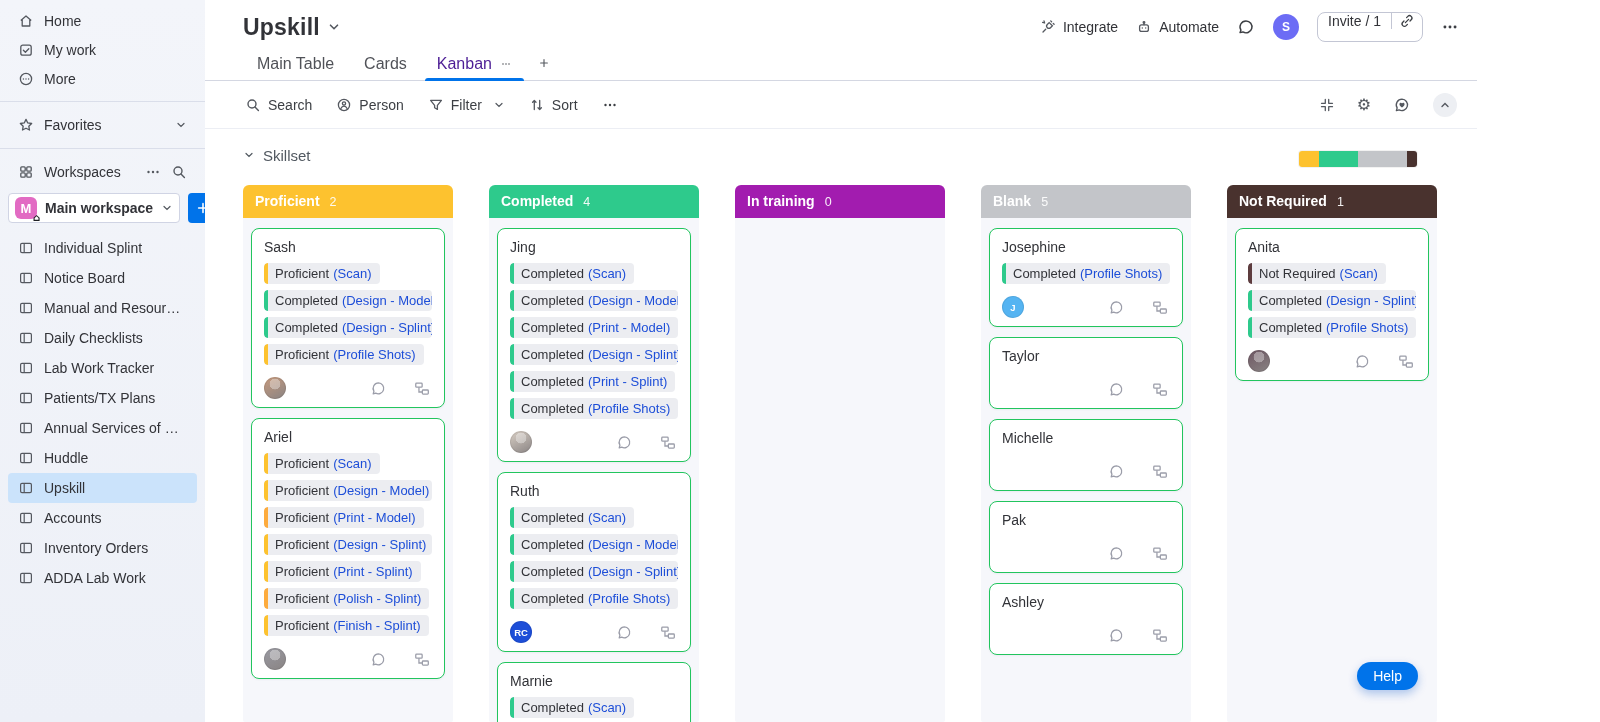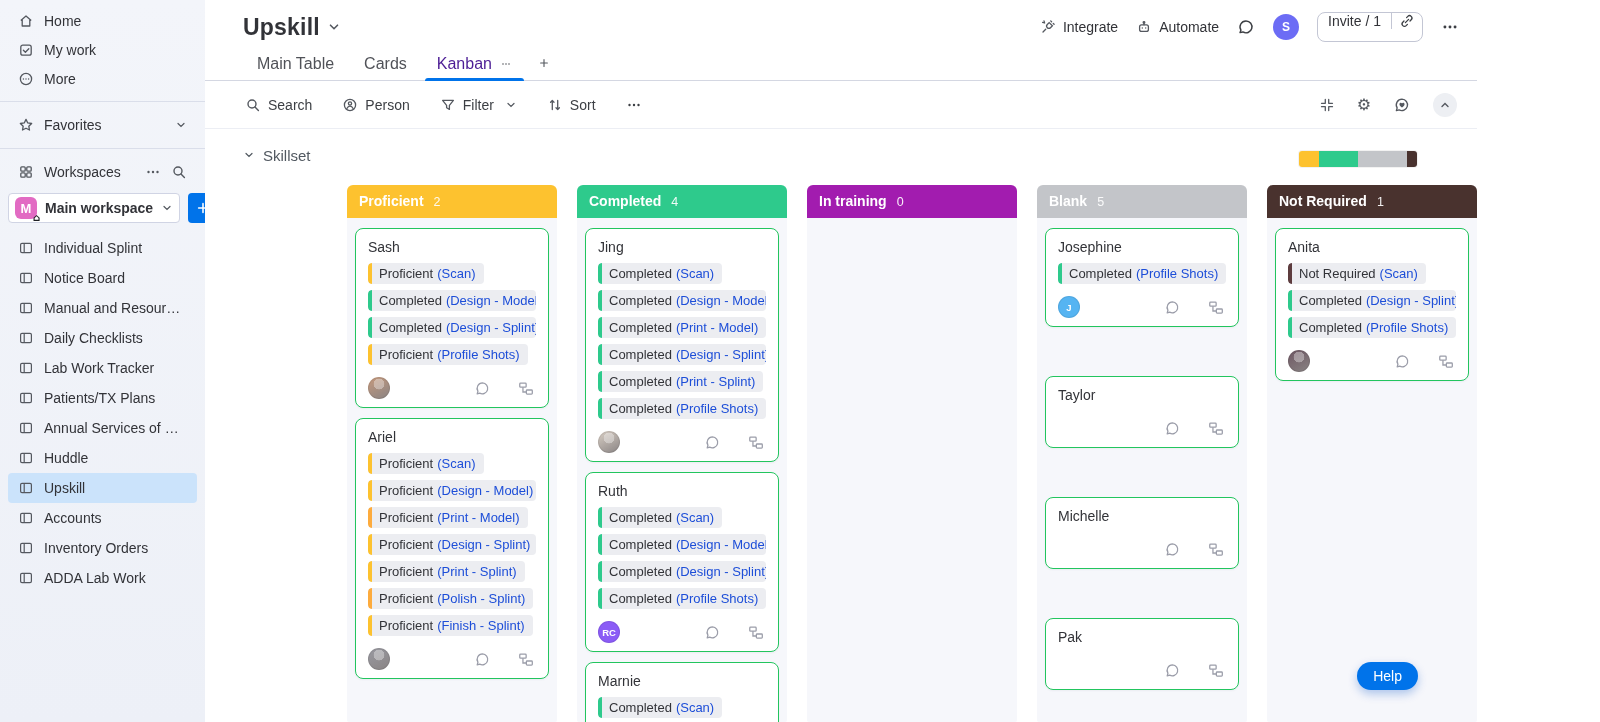--- a/index.html
+++ b/index.html
@@ -68,51 +68,51 @@
   .invite-group { display:flex; align-items:flex-start; height:30px; border:1px solid #c3c6d4; border-radius:8px; overflow:hidden; }
   .invite-label { display:flex; align-items:center; padding:0 10px; font-size:14px; cursor:pointer; }
   .invite-link { display:flex; align-items:center; padding:0 7px; border-left:1px solid #c3c6d4; cursor:pointer; }
 
   .tabs-row { display:flex; align-items:flex-end; padding-left:38px; border-bottom:1px solid #d4d7e2; gap:2px; }
   .tab { display:flex; align-items:center; gap:8px; padding:5px 14px 7px; font-size:16px; color:#505258; cursor:pointer; position:relative; border-radius:4px 4px 0 0; }
   .tab.active { color:#4c1d95; font-weight:500; }
   .tab.active::after { content:""; position:absolute; left:2px; right:2px; bottom:-1px; height:3px; background:#0073ea; border-radius:3px 3px 0 0; }
   .tab-plus { padding:5px 10px 7px; cursor:pointer; }
 
-  .toolbar-row { height:48px; display:flex; align-items:center; padding:0 20px 0 40px; gap:30px; font-size:14px; border-bottom:1px solid #eceef4;text-align:right; }
+  .toolbar-row { height:48px; display:flex; align-items:center; padding:0 20px 0 40px; gap:24px; font-size:14px; border-bottom:1px solid #eceef4;text-align:right; }
   .tool { display:flex; align-items:center; gap:7px; cursor:pointer; color:#3c3f44; }
   .toolbar-right { margin-left:auto; display:flex; align-items:center; gap:22px; }
   .tool-icon-btn { cursor:pointer; display:grid; place-items:center; }
   .round-btn { width:24px; height:24px; border-radius:50%; background:#edeff3; display:grid; place-items:center; cursor:pointer; }
 
   
   .board-area { flex:1; position:relative; padding:16px 0 0 38px; overflow:hidden; }
   .group-row { display:flex; align-items:center; gap:8px; color:#515860; font-size:15px; margin-bottom:20px; height:20px; }
   .progress-bar {
     position:absolute; top:22px; right:60px; width:118px; height:16px;
     display:flex; border-radius:3px; overflow:hidden; box-shadow:0 0 0 1px rgba(0,0,0,.05);
   }
   .progress-bar .seg { height:100%; }
 
-  .columns { display:flex; gap:20px; height:calc(100% - 40px); align-items:stretch;justify-content:flex-end; }
+  .columns { display:flex; gap:36px; height:calc(100% - 40px); align-items:stretch; }
   .column { width:210px; flex:0 0 210px; display:flex; flex-direction:column; }
   .col-header {
     height:33px; flex:0 0 33px; border-radius:6px 6px 0 0; color:#fff;
     display:flex; align-items:baseline; padding:8px 12px 0; gap:10px; cursor:pointer;
   }
   .col-title { font-size:14px; font-weight:700; }
   .col-count { font-size:12.5px; opacity:.92; }
   .col-body { flex:1; background:#f6f7fb; padding:10px 8px; display:flex; flex-direction:column; gap:10px; overflow:hidden; border-radius:0 0 2px 2px; }
 
   .card {
     background:#fff; border:1px solid #22c55e; border-radius:8px;
     padding:10px 12px 8px; box-shadow:0 1px 2px rgba(30,40,80,.05);
     display:flex; flex-direction:column; flex:0 0 auto; cursor:pointer;
   }
-  .card.empty { min-height:68px;margin-top:39px; }
+  .card.empty { min-height:68px; }
   .card-name { font-size:14px; margin-bottom:8px; color:#323338; }
   .pill-row { margin-bottom:6px; line-height:0; }
   .pill {
     display:inline-flex; align-items:stretch; height:21px; background:#ecedf1;
     border-radius:4px; overflow:hidden; font-size:13px; max-width:100%; white-space:nowrap;
   }
   .pill-bar { width:4px; flex:0 0 4px; border-radius:4px 0 0 4px; }
   .pill-text { display:flex; align-items:center; gap:4px; padding:0 8px 0 7px; line-height:21px; }
   .pill-status { color:#323338; }
   .pill-detail { color:#1d4ed8; }
@@ -728,21 +728,21 @@
                     </span>
                   </span></div>
                 <div class="pill-row"><span class="pill">
                     <span class="pill-bar" style="background:#2eca8c"></span>
                     <span class="pill-text">
                       <span class="pill-status">Completed</span>
                       <span class="pill-detail">(Profile Shots)</span>
                     </span>
                   </span></div>
                 <div class="card-footer">
-                  <span class="avatar initials" style="background:#8b5cf6">RC</span>
+                  <span class="avatar initials" style="background:#1d4ed8">RC</span>
                   <span class="foot-icons">
                     <span class="fi">
                       <svg viewBox="0 0 16 16" fill="none" stroke="currentColor" stroke-width="1.2" stroke-linejoin="round">
                         <path d="M8 2.8a5.1 5.1 0 00-4.3 7.8l-.7 2.4 2.4-.6A5.1 5.1 0 108 2.8z"></path>
                       </svg>
                     </span>
                     <span class="fi">
                       <svg viewBox="0 0 16 16" fill="none" stroke="currentColor" stroke-width="1.2">
                         <rect x="2.6" y="3" width="6" height="3.8" rx="0.8"></rect>
                         <rect x="8.8" y="9.4" width="5.6" height="3.8" rx="0.8"></rect>

